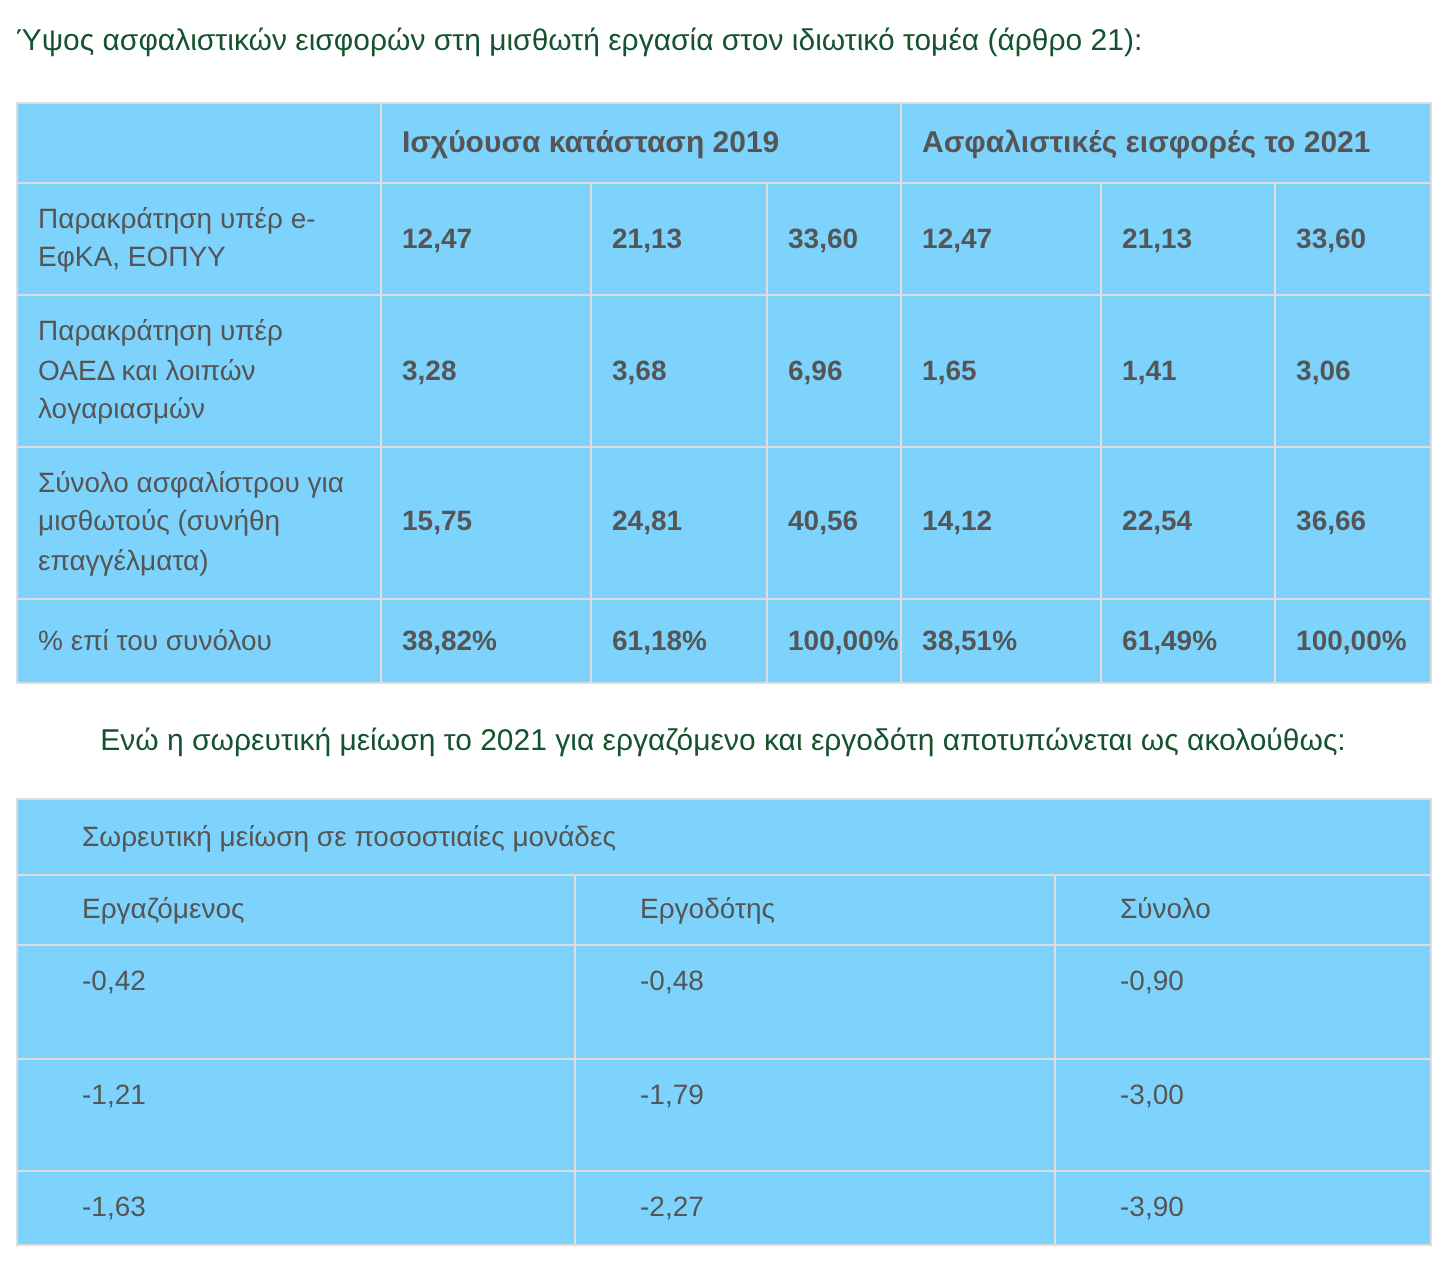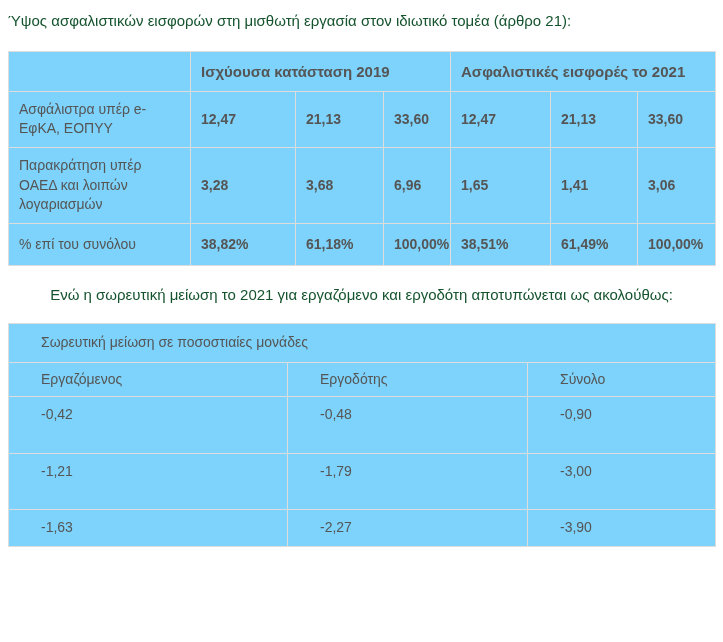--- a/index.html
+++ b/index.html
@@ -94,36 +94,45 @@
     <col style="width:87px">
     <col style="width:78px">
   </colgroup>
   <tbody>
     <tr class="group-row">
       <td></td>
       <th colspan="3">Ισχύουσα κατάσταση 2019</th>
       <th colspan="3">Ασφαλιστικές εισφορές το 2021</th>
     </tr>
     <tr>
-      <td>Ασφάλιστρα υπέρ e-ΕφΚΑ, ΕΟΠΥΥ</td>
+      <td>Παρακράτηση υπέρ e-ΕφΚΑ, ΕΟΠΥΥ</td>
       <td class="val">12,47</td>
       <td class="val">21,13</td>
       <td class="val">33,60</td>
       <td class="val">12,47</td>
       <td class="val">21,13</td>
       <td class="val">33,60</td>
     </tr>
     <tr>
       <td>Παρακράτηση υπέρ ΟΑΕΔ και λοιπών λογαριασμών</td>
       <td class="val">3,28</td>
       <td class="val">3,68</td>
       <td class="val">6,96</td>
       <td class="val">1,65</td>
       <td class="val">1,41</td>
       <td class="val">3,06</td>
+    </tr>
+    <tr>
+      <td>Σύνολο ασφαλίστρου για μισθωτούς (συνήθη επαγγέλματα)</td>
+      <td class="val">15,75</td>
+      <td class="val">24,81</td>
+      <td class="val">40,56</td>
+      <td class="val">14,12</td>
+      <td class="val">22,54</td>
+      <td class="val">36,66</td>
     </tr>
     <tr class="pct-row">
       <td>% επί του συνόλου</td>
       <td class="val">38,82%</td>
       <td class="val">61,18%</td>
       <td class="val">100,00%</td>
       <td class="val">38,51%</td>
       <td class="val">61,49%</td>
       <td class="val">100,00%</td>
     </tr>

